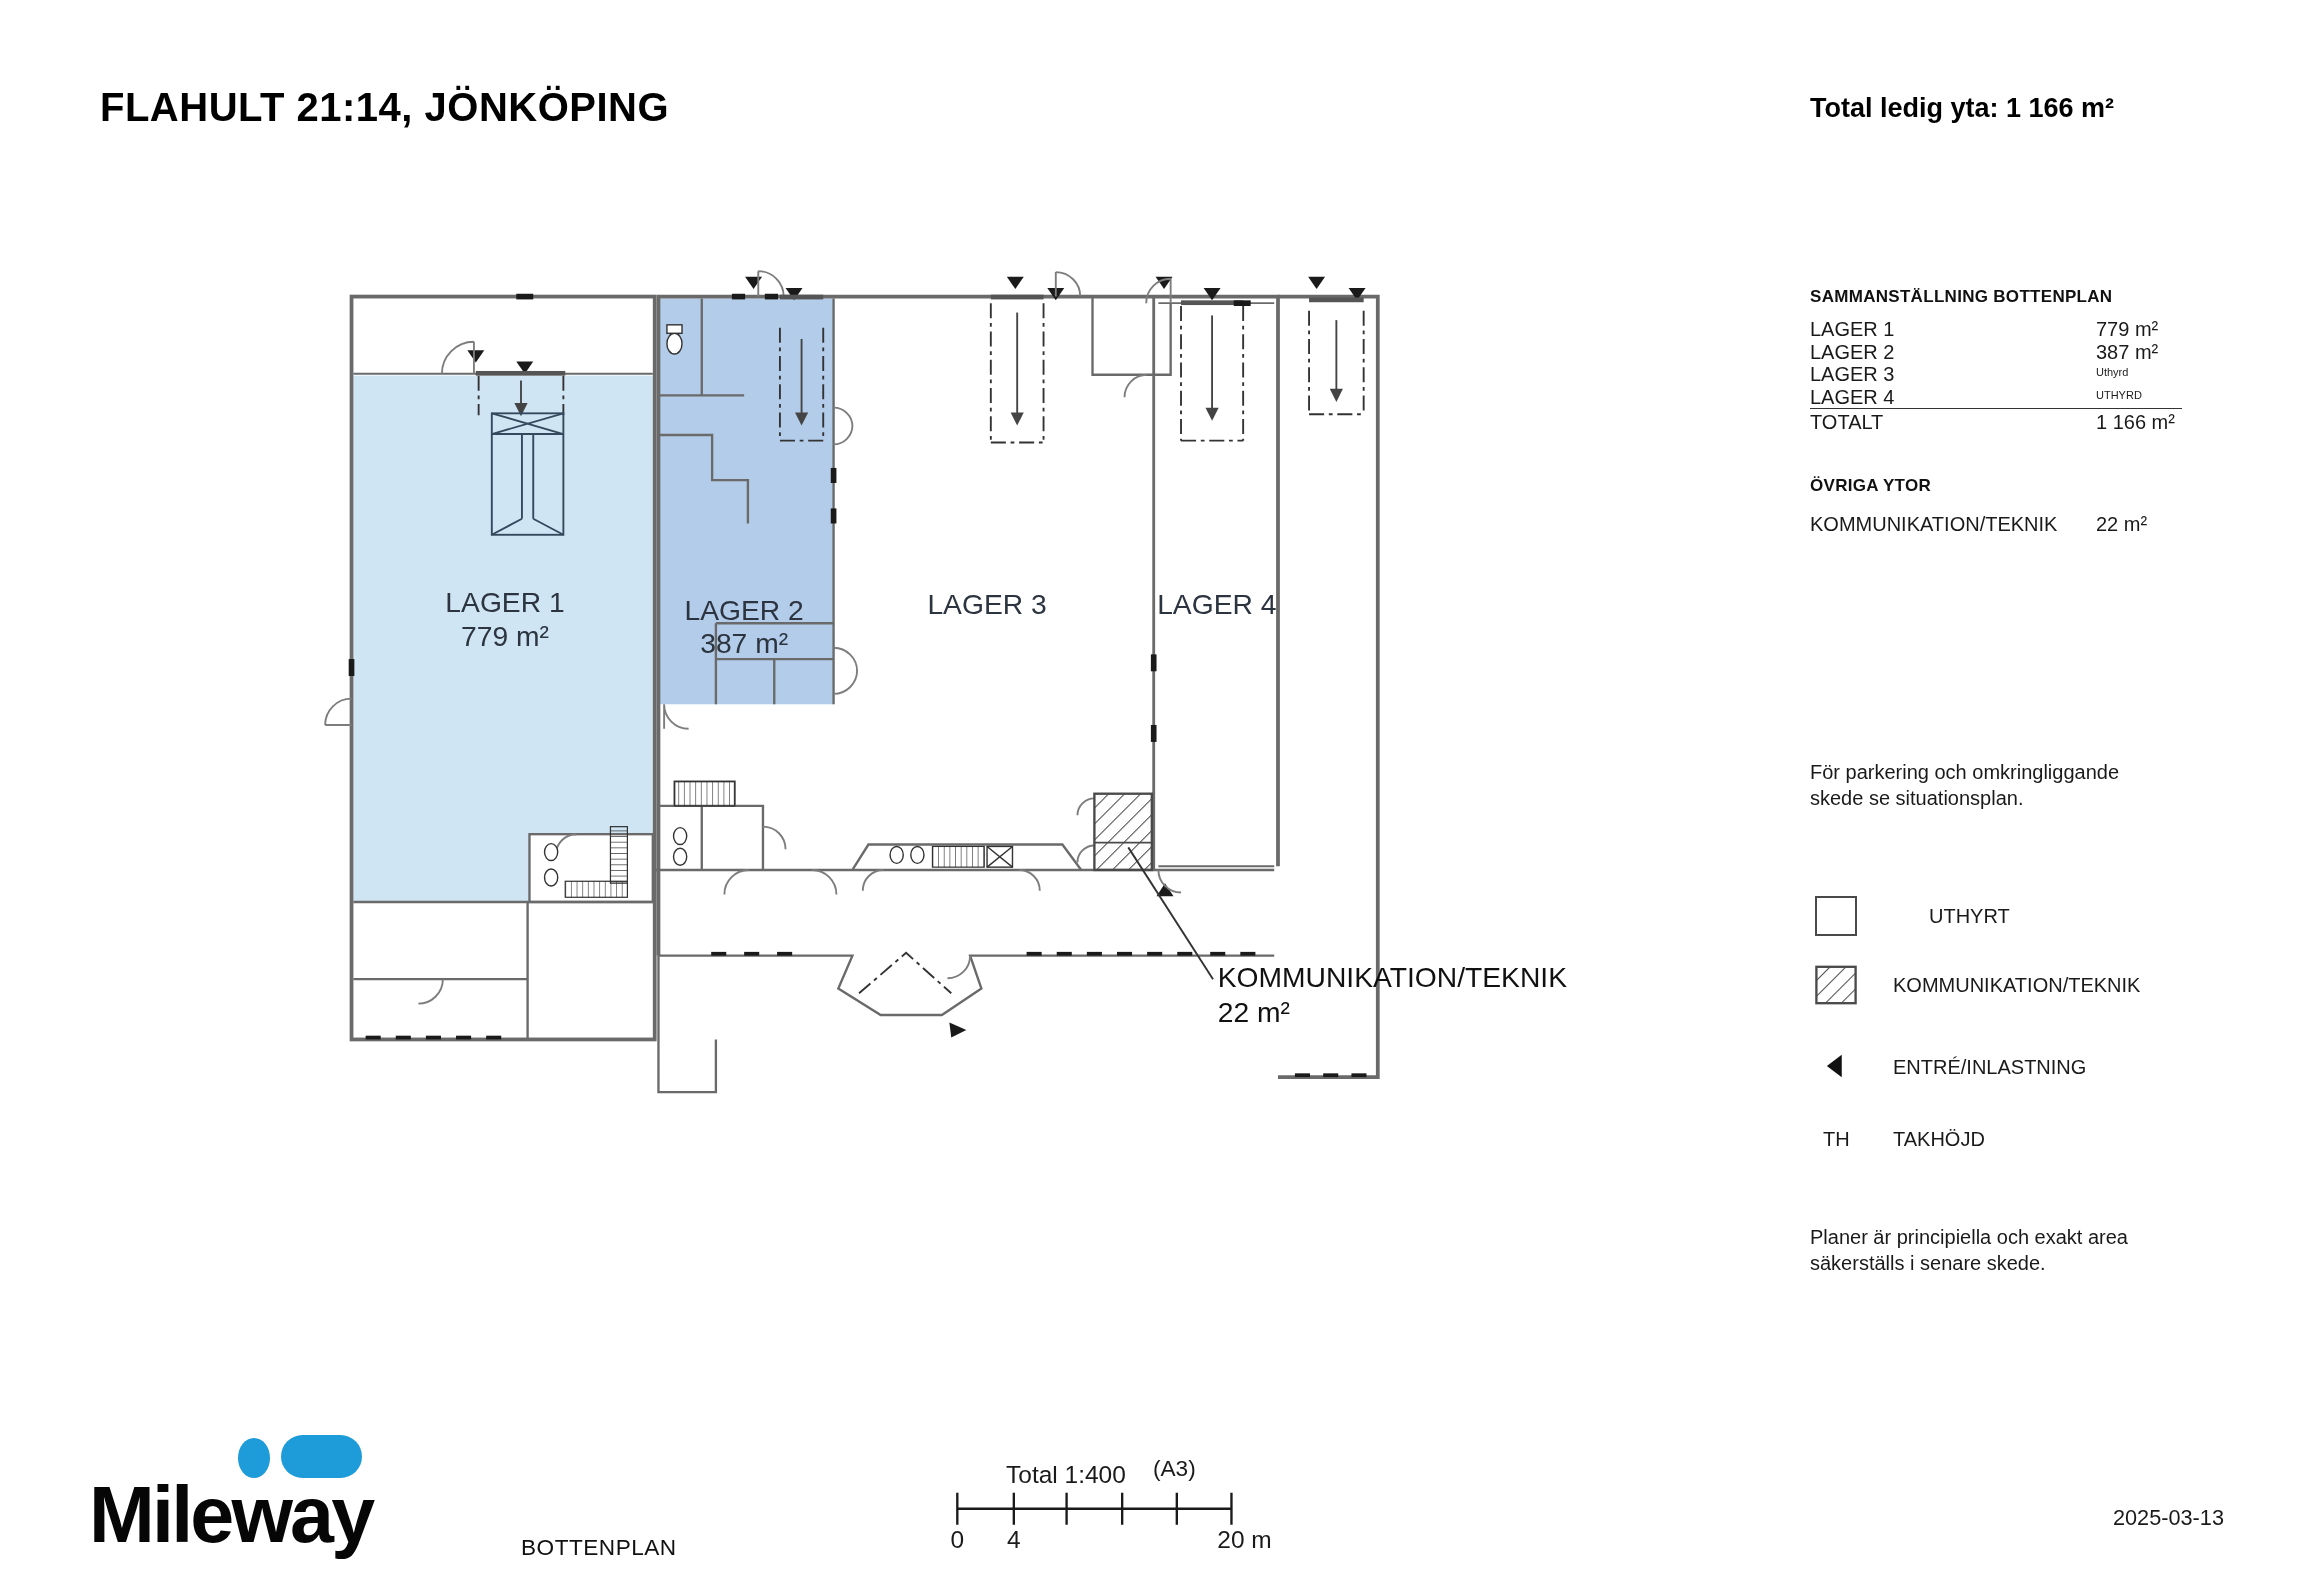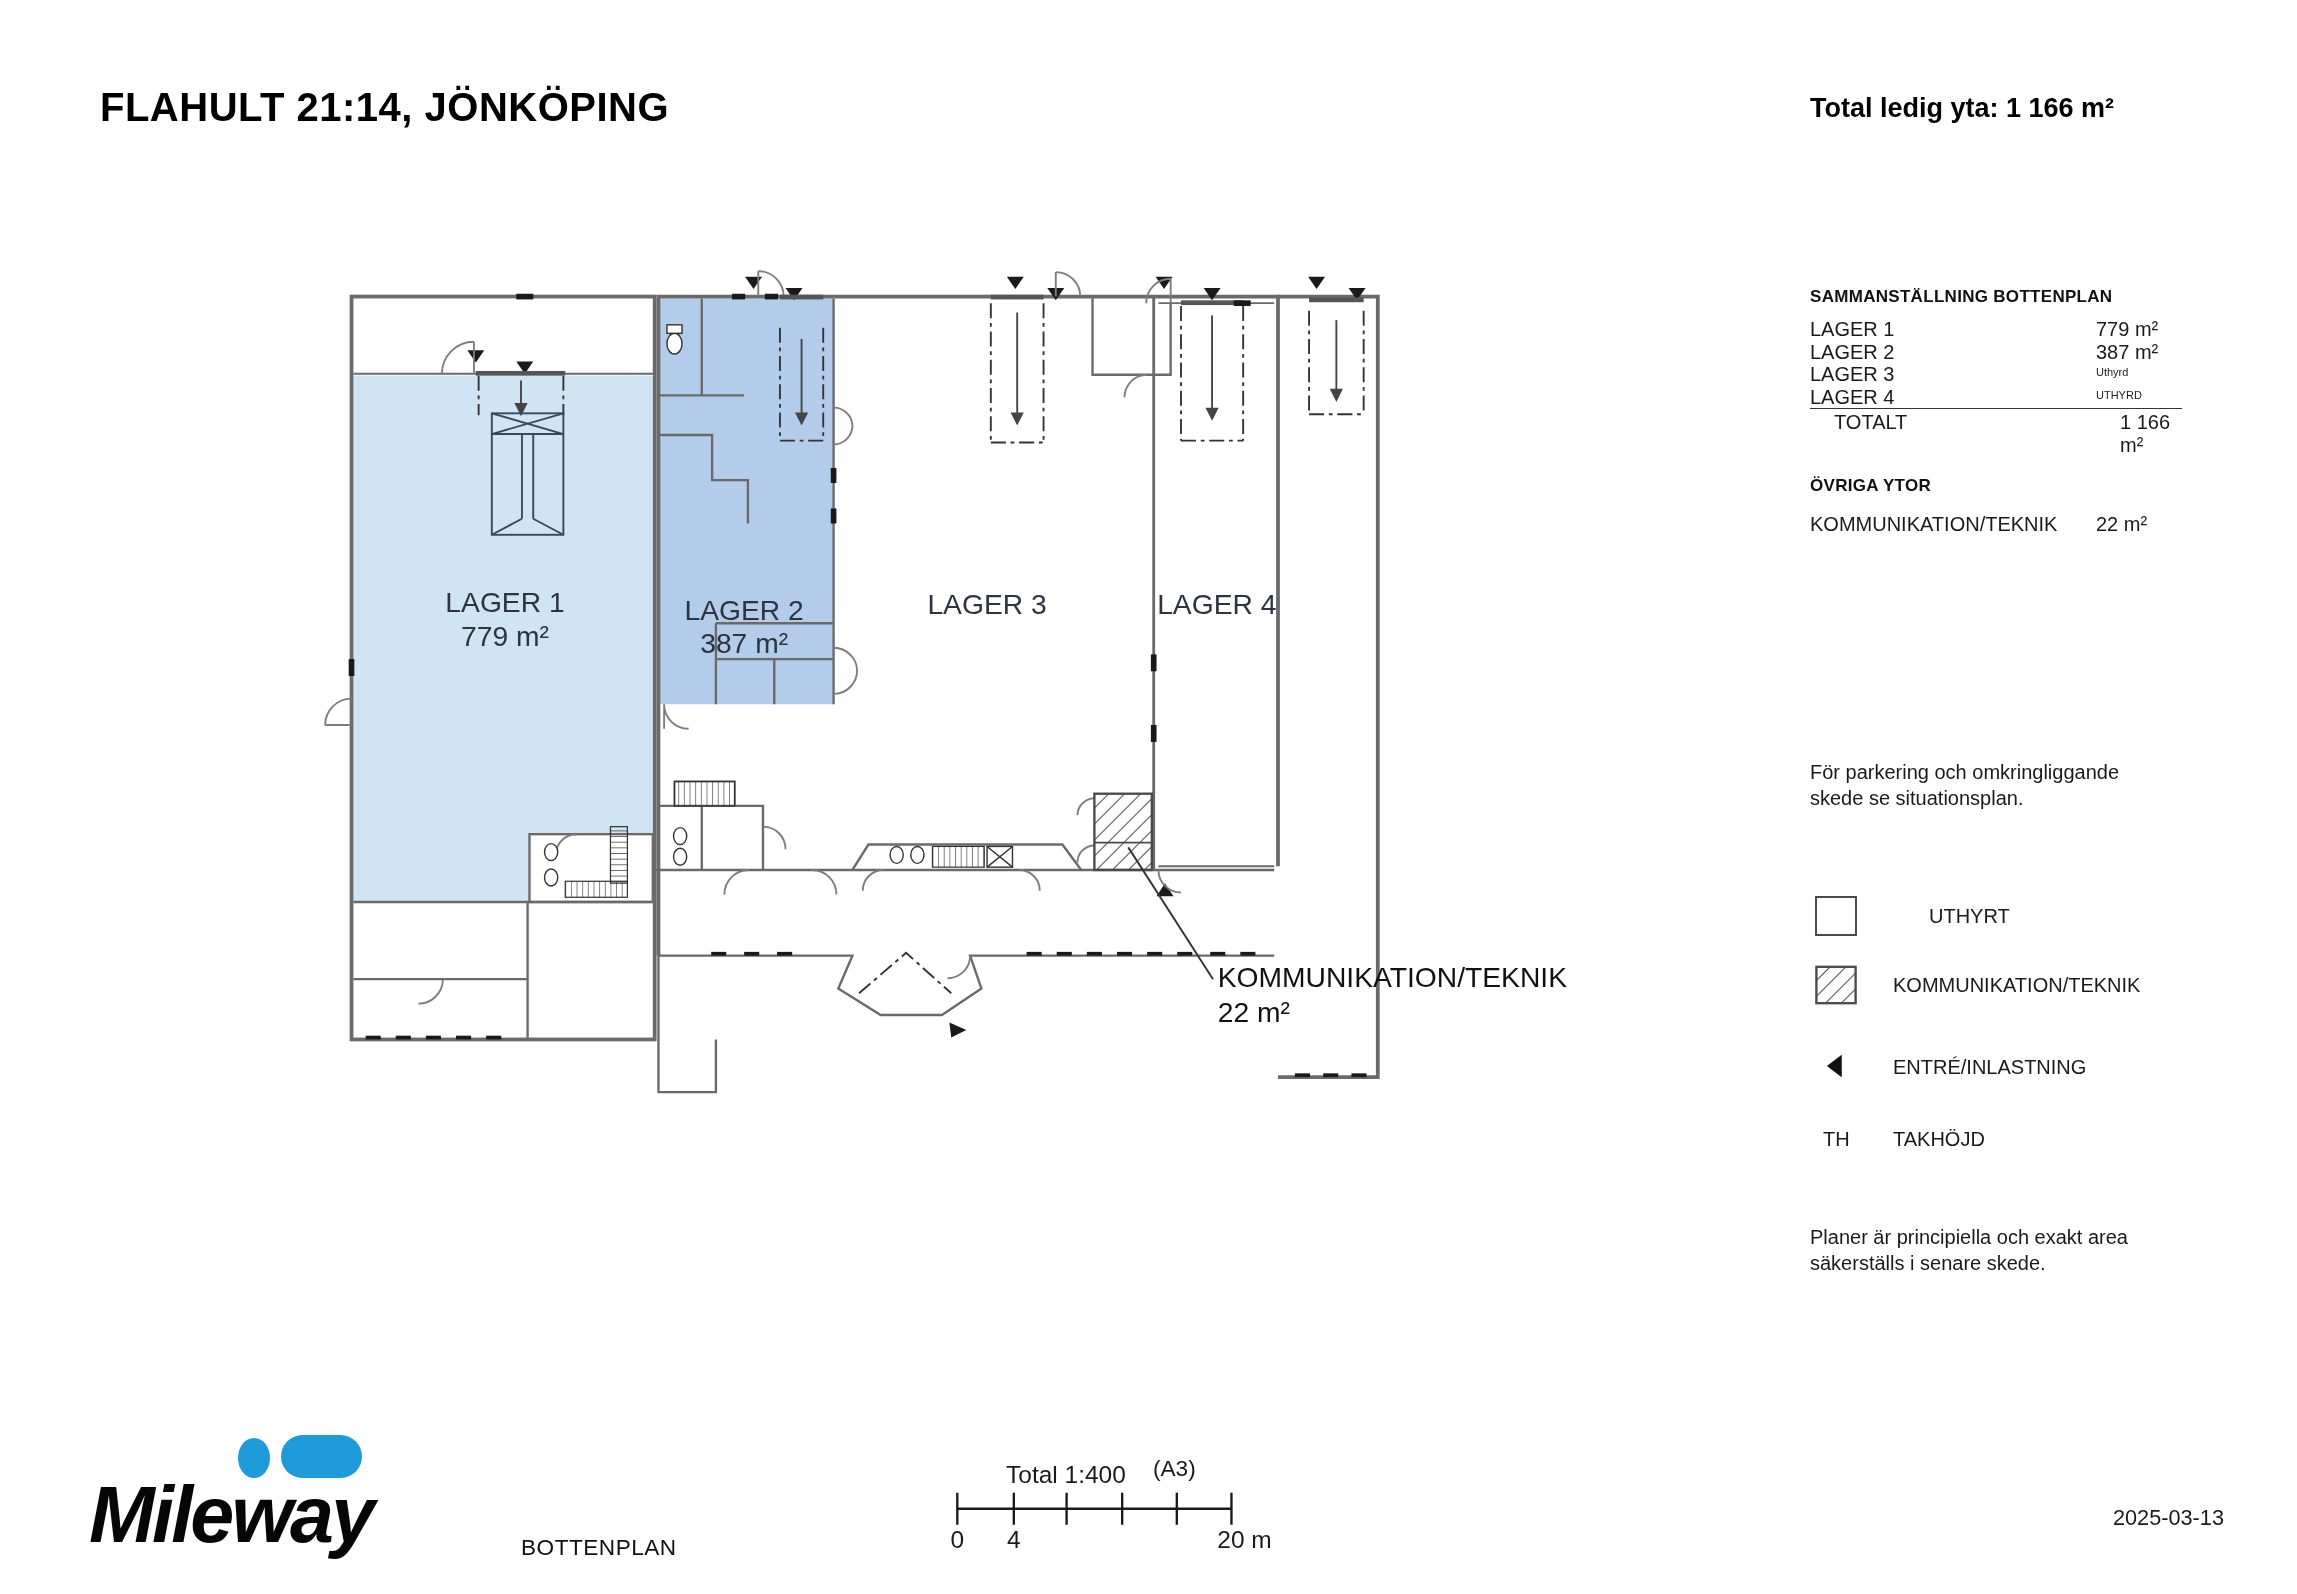--- a/index.html
+++ b/index.html
@@ -8,21 +8,21 @@
   .abs{position:absolute;}
   .title{left:100px;top:85px;font-size:40px;font-weight:bold;color:#000;letter-spacing:0.5px;}
   .total{left:1810px;top:93px;font-size:27px;font-weight:bold;color:#000;}
   .panel-head{font-size:17px;font-weight:bold;color:#111;letter-spacing:0.3px;}
   .row{position:relative;height:22.6px;font-size:20px;color:#1a1a1a;}
   .row .val{position:absolute;left:286px;top:0;}
   .row .val.small{font-size:11px;top:2.8px;}
   .note{font-size:20px;line-height:1.32;color:#1a1a1a;}
   .legend-label{font-size:20px;color:#1a1a1a;}
   .lbox{position:absolute;width:42px;height:40px;border:2.4px solid #4a4a4a;background:#fff;box-sizing:border-box;}
-  .brand{left:89px;top:1469px;font-size:79px;font-weight:bold;font-style:italic;letter-spacing:-2.8px;color:#060606;}
+  .brand{left:89px;top:1469px;font-size:79px;font-weight:bold;letter-spacing:-2.8px;color:#060606;}
   .dot{position:absolute;border-radius:50%;}
   .pill{position:absolute;border-radius:22.6px;}
   .drawname{left:521px;top:1535px;font-size:22.6px;color:#111;letter-spacing:0.5px;}
   .skala{left:1006px;top:1461px;font-size:24.5px;color:#1a1a1a;}
   .paper{left:1153px;top:1456px;font-size:22.6px;color:#1a1a1a;}
   .date{left:2113px;top:1505px;font-size:21.7px;color:#1a1a1a;}
   svg text{font-family:"Liberation Sans",sans-serif;}
 </style>
 </head>
 <body>
@@ -226,21 +226,21 @@
     <span class="val">387 m²</span>
   </div>
   <div class="row">
     <span>LAGER 3</span>
     <span class="val small">Uthyrd</span>
   </div>
   <div class="row" style="border-bottom:1.9px solid #333;">
     <span>LAGER 4</span>
     <span class="val small">UTHYRD</span>
   </div>
-  <div class="row" style="margin-top:1.9px;margin-left:24px;">
+  <div class="row" style="margin-top:1.9px;">
     <span>TOTALT</span>
     <span class="val">1 166 m²</span>
   </div>
 </div>
 
 <div class="abs panel-head" style="left:1810px;top:476px;">ÖVRIGA YTOR</div>
 <div class="abs" style="left:1810px;top:513px;width:372px;">
   <div class="row">
     <span>KOMMUNIKATION/TEKNIK</span>
     <span class="val">22 m²</span>

